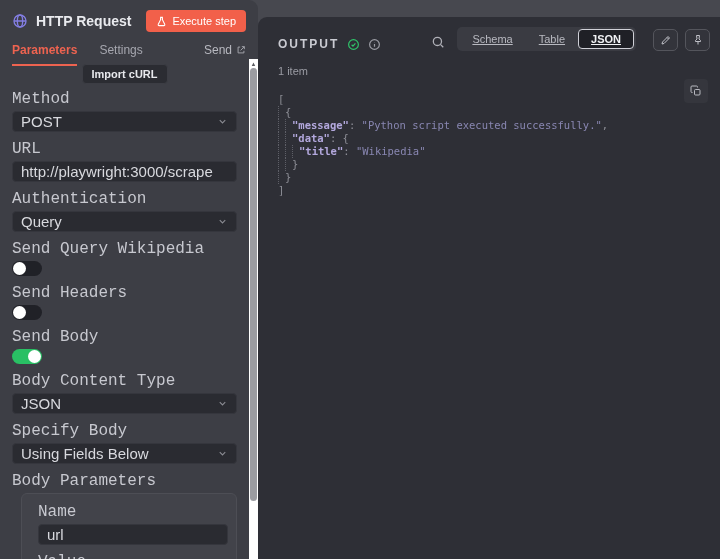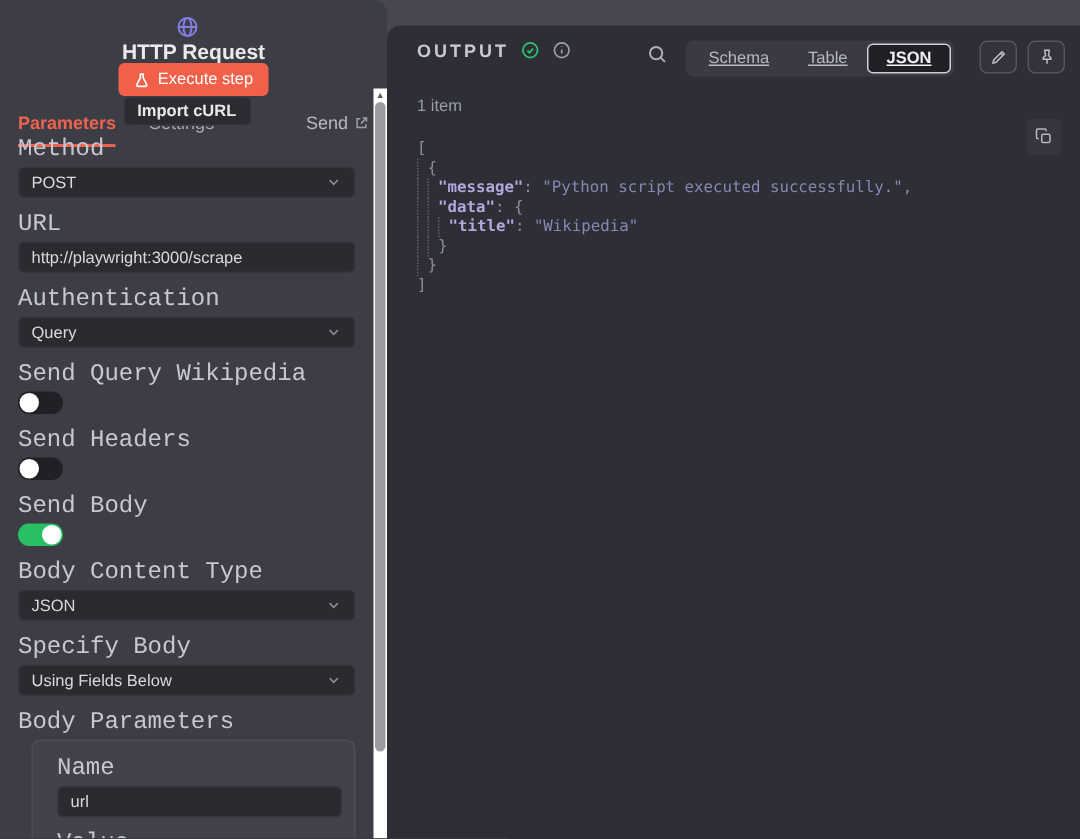--- a/index.html
+++ b/index.html
@@ -12,21 +12,21 @@
   }
   svg { display:block; }
 
   
   .left-panel {
     position:absolute; left:0; top:0; width:258px; height:559px;
     background:#3d3e45;
     border-top-right-radius:9px;
     overflow:hidden;
   }
-  .panel-header { display:flex; align-items:center; padding:10px 12px 6px 12px;flex-direction:column; }
+  .panel-header { display:flex; align-items:center; padding:10px 12px 6px 12px; }
   .node-icon { color:#837ee3; margin-right:8px; }
   .node-title { font-size:14px; font-weight:bold; color:#e9eaee; flex:1; }
   .execute-btn {
     display:flex; align-items:center; gap:5px;
     background:#f2604a; color:#fff; border:none; cursor:pointer;
     font-family:inherit; font-size:11px; font-weight:normal;
     padding:5px 10px; border-radius:4px;
   }
   .tabs { display:flex; align-items:center; padding:4px 12px 0 12px; height:28px; }
   .tab { font-size:12px; color:#a6a7af; padding:0 0 9px 0; margin-right:22px; cursor:pointer; position:relative; }
@@ -42,21 +42,21 @@
   .import-row { display:flex; justify-content:center; margin:1px 0 9px 0; }
   .import-curl {
     background:#2b2c32; border:1px solid #3c3d44; color:#e8e9ed; cursor:pointer;
     font-family:inherit; font-size:11px; font-weight:bold;
     padding:3px 9px; border-radius:4px;
   }
   .form-group { margin-bottom:11px; }
   .form-label { display:block; font-size:16px; line-height:13px; color:#c7c8cf; margin-bottom:5px;font-family:Liberation Mono, monospace; }
   .select, .text-input {
     width:100%; height:21px; background:#2a2b31; border:1px solid #35363d;
-    border-radius:4px; font-size:11px; color:#d8d9de;
+    border-radius:4px; font-size:15px; color:#d8d9de;
     display:flex; align-items:center; justify-content:space-between;
     padding:0 8px; cursor:pointer;
   }
   .text-input { font-family:inherit; cursor:text; outline:none; display:block; line-height:19px; }
   .select .chev { color:#8a8b92; }
   .toggle { width:30px; height:15px; border-radius:8px; background:#202127; position:relative; cursor:pointer; }
   .toggle .knob { position:absolute; top:1px; left:1px; width:13px; height:13px; border-radius:50%; background:#fff; }
   .toggle.on { background:#29c064; }
   .toggle.on .knob { left:auto; right:1px; }
   .bp-card {
@@ -67,21 +67,21 @@
   
   .scrollbar { position:absolute; top:59px; bottom:0; right:0; width:9px; background:#ffffff; }
   .sb-arrow { height:9px; display:flex; align-items:center; justify-content:center; font-size:6px; color:#5a5b60; cursor:pointer; }
   .sb-thumb { position:absolute; top:9px; left:1px; right:1px; height:433px; background:#9b9ca1; border-radius:4px; cursor:grab; }
 
   
   .right-panel {
     position:absolute; left:258px; top:17px; right:0; bottom:0;
     background:#2e2f36; border-top-left-radius:9px; overflow:hidden;
   }
-  .output-header { display:flex; align-items:flex-start; padding:10px 10px 8px 20px; }
+  .output-header { display:flex; align-items:flex-end; padding:10px 10px 8px 20px; }
   .out-title { font-size:12px; font-weight:bold; letter-spacing:2px; color:#c9cad1; }
   .hdr-icon { margin-left:8px; }
   .icon-green { color:#2fc46a; }
   .icon-gray  { color:#9b9ca4; }
   .hdr-spacer { flex:1; }
   .search-btn { background:none; border:none; color:#b0b1b8; cursor:pointer; padding:2px; margin-right:10px; }
   .segmented { display:flex; align-items:center; background:#3a3b42; border-radius:5px; padding:2px; margin-right:10px; }
   .seg-item { font-size:11px; color:#b8b9c0; padding:3px 12px; border-radius:4px; border:1px solid transparent; cursor:pointer;text-decoration:underline; }
   .seg-item.active { background:#1f2026; border-color:#cfd0d7; color:#f0f1f4; font-weight:bold; }
   .icon-btn {

